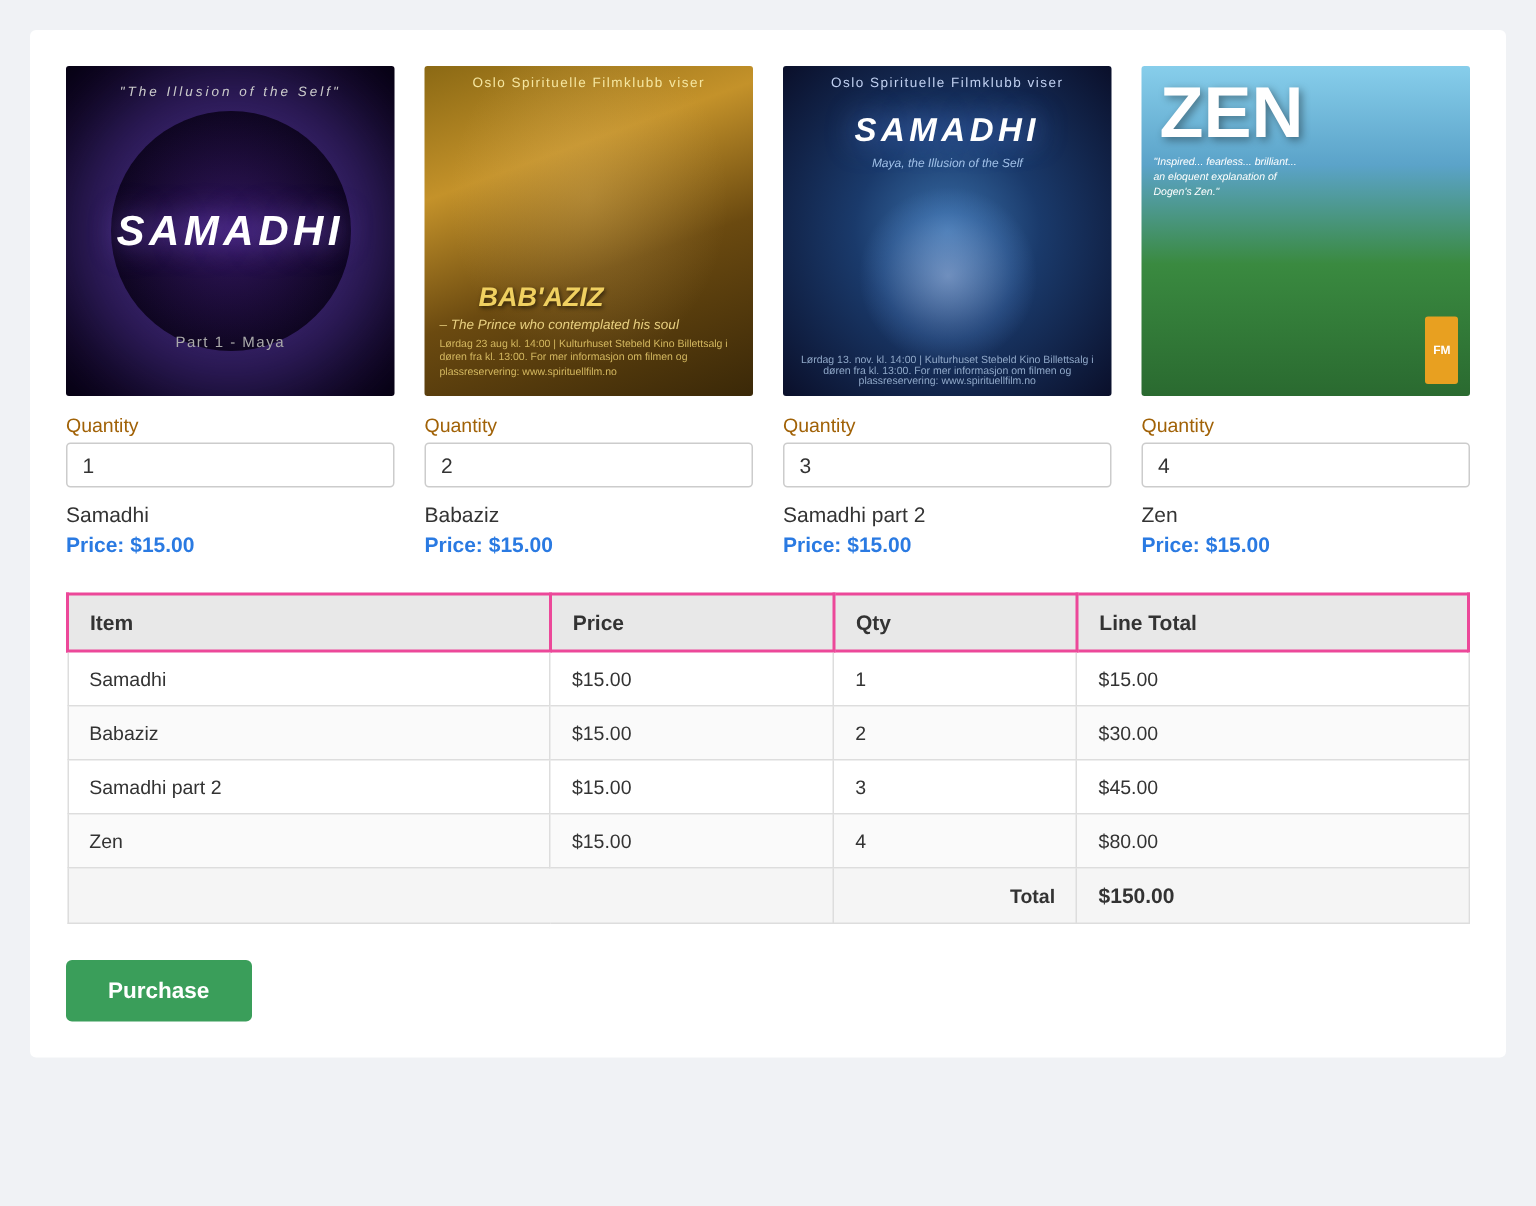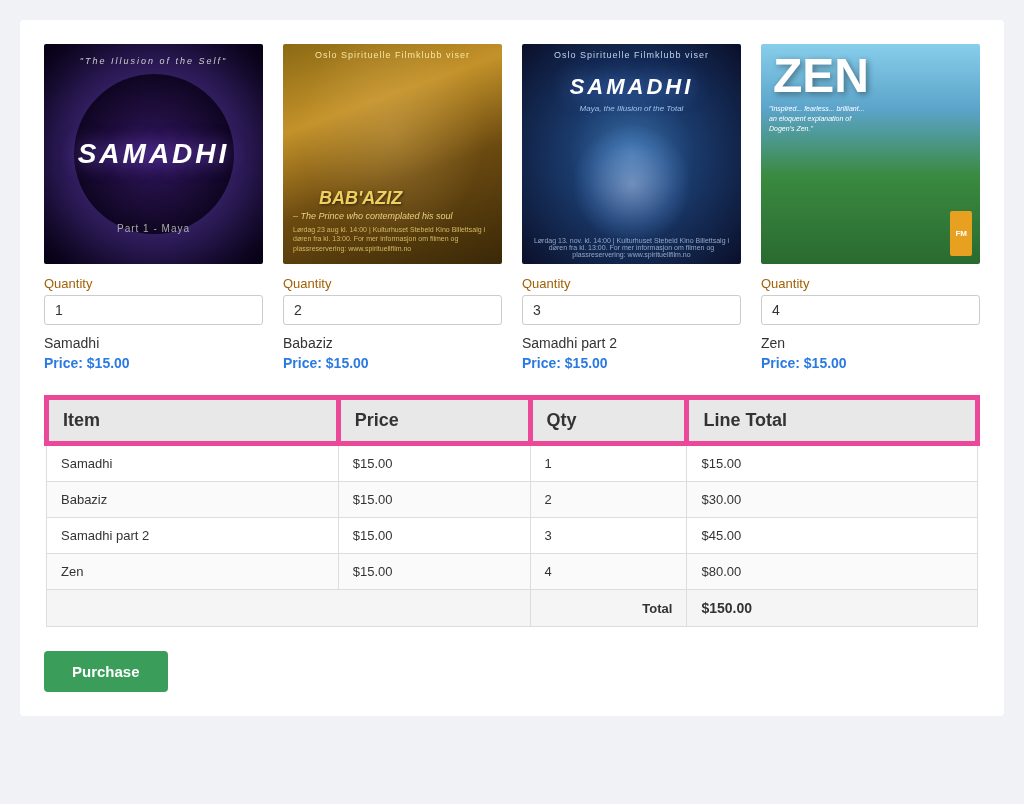--- a/index.html
+++ b/index.html
@@ -258,24 +258,24 @@
       width: 100%;
       border-collapse: collapse;
       margin-top: 24px;
       margin-bottom: 24px;
       border: 1px solid #ddd;
     }
     .order-table th {
       background: #e8e8e8;
       text-align: left;
       padding: 10px 14px;
-      font-size: 18px;
+      font-size: 14px;
       font-weight: 600;
       color: #333;
-      border: 5px solid #ec4899;
+      border: 2px solid #ec4899;
     }
     .order-table td {
       padding: 10px 14px;
       font-size: 13px;
       color: #333;
       border: 1px solid #ddd;
       background: #fff;
     }
     .order-table tr:nth-child(even) td {
       background: #fafafa;
@@ -336,21 +336,21 @@
       <div class="quantity-label">Quantity</div>
       <input class="quantity-input" type="number" value="2" style="">
       <div class="product-name">Babaziz</div>
       <div class="product-price">Price: <span>$15.00</span></div>
     </div>
 
     <div class="product-card">
       <div class="product-image poster-3">
         <div class="poster-3-oslo">Oslo Spirituelle Filmklubb viser</div>
         <div class="poster-3-title">SAMADHI</div>
-        <div class="poster-3-subtitle">Maya, the Illusion of the Total</div>
+        <div class="poster-3-subtitle">Maya, the Illusion of the Self</div>
         <div class="poster-3-info">Lørdag 13. nov. kl. 14:00 | Kulturhuset Stebeld Kino
 Billettsalg i døren fra kl. 13:00. For mer informasjon om filmen
 og plassreservering: www.spirituellfilm.no</div>
       </div>
       <div class="quantity-label">Quantity</div>
       <input class="quantity-input" type="number" value="3" style="">
       <div class="product-name">Samadhi part 2</div>
       <div class="product-price">Price: <span>$15.00</span></div>
     </div>
 

